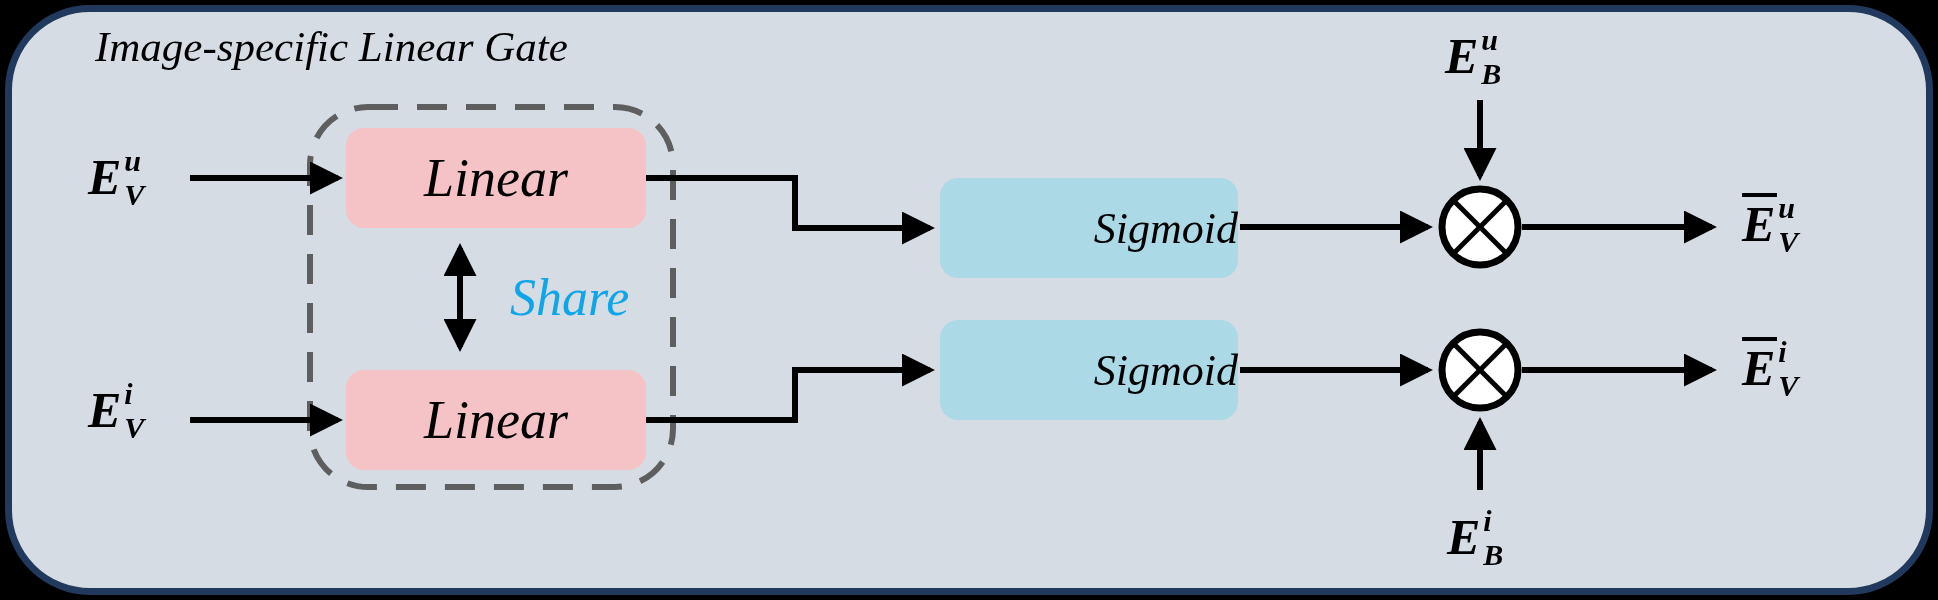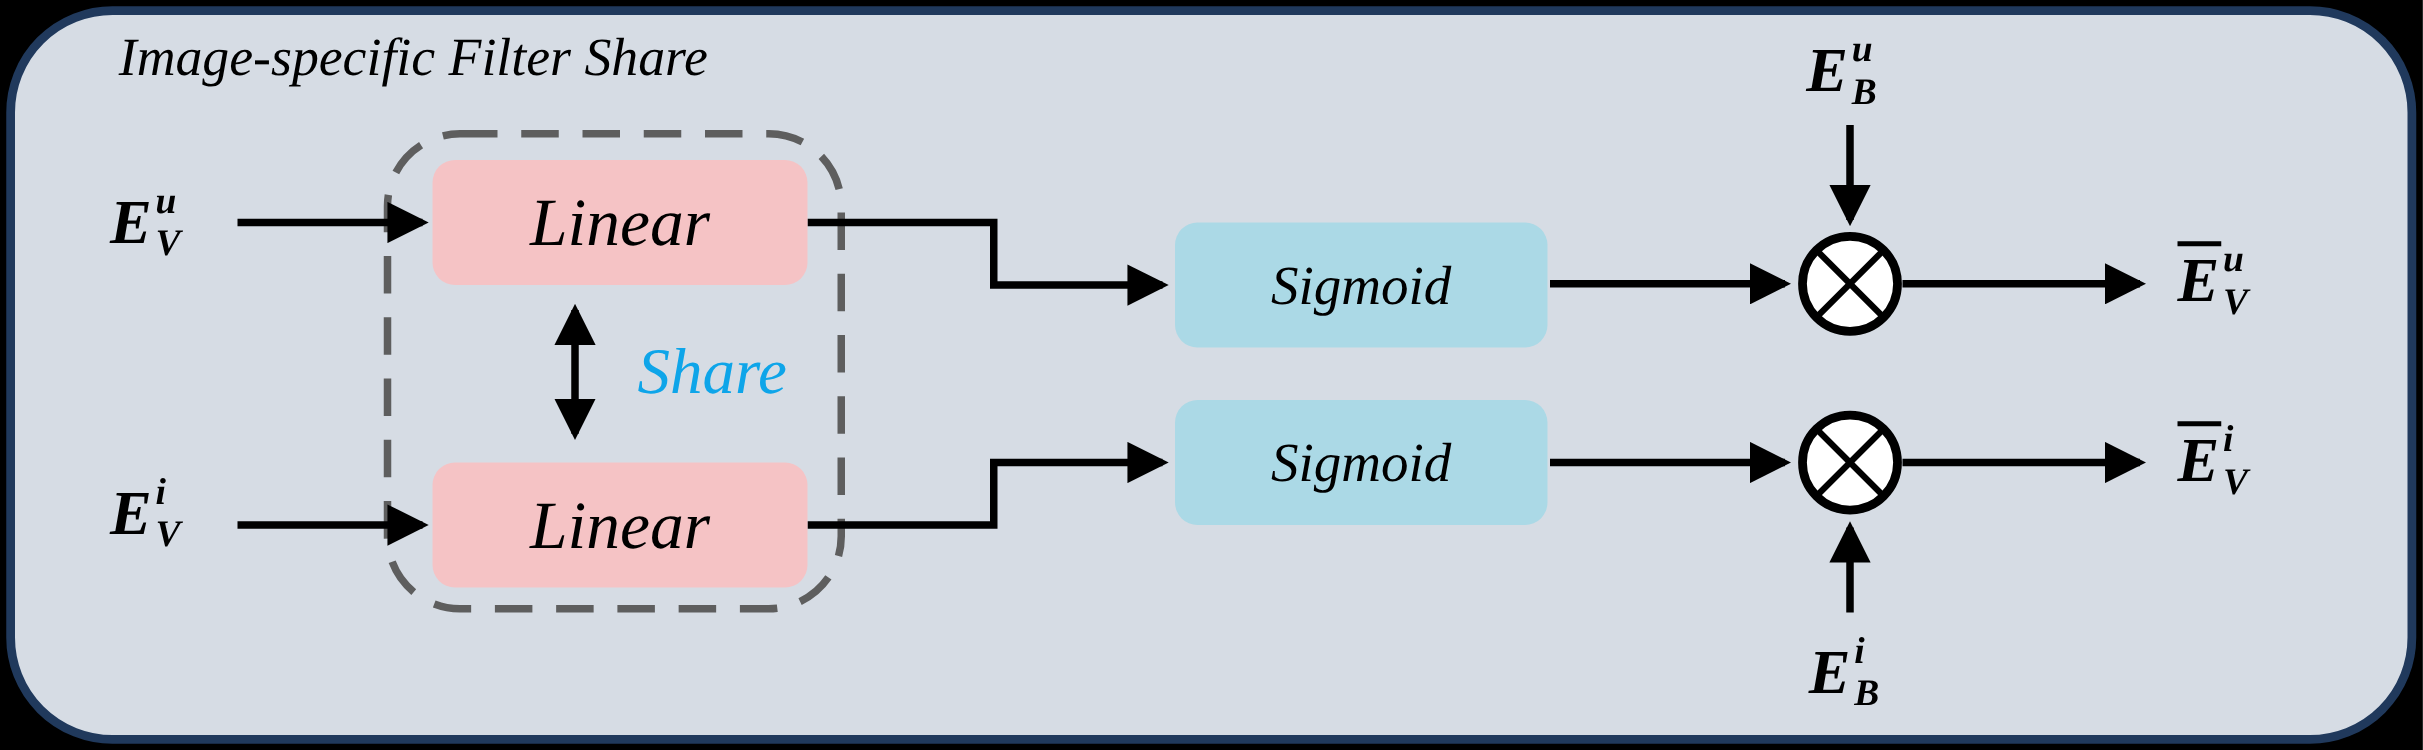--- a/index.html
+++ b/index.html
@@ -16,21 +16,21 @@
     position:absolute;left:95px;top:22px;
     font-size:43px;font-style:italic;color:#000;white-space:nowrap;
   }
   .block{
     position:absolute;display:flex;align-items:center;justify-content:center;
     border-radius:18px;color:#000;font-style:italic;white-space:nowrap;
   }
   .linear{left:346px;width:300px;height:100px;background:#f5c3c5;font-size:54px;align-items:center;}
   #linear-top{top:128px;}
   #linear-bottom{top:370px;}
-  .sigmoid{left:940px;width:298px;height:100px;background:#abd9e6;font-size:44px;}
+  .sigmoid{left:940px;width:298px;height:100px;background:#abd9e6;font-size:44px;justify-content:flex-end;}
   #sigmoid-top{top:178px;}
   #sigmoid-bottom{top:320px;}
   #share-label{
     position:absolute;left:510px;top:268px;font-size:52px;font-style:italic;color:#0ea5e9;text-align:center;
   }
   .mlabel{
     position:absolute;display:flex;align-items:center;color:#000;
     font-weight:700;font-style:italic;line-height:1;
   }
   .mlabel .base{font-size:50px;line-height:1;}
@@ -87,21 +87,21 @@
       <line x1="1454" y1="201" x2="1506" y2="253" stroke="#000" stroke-width="5"></line>
       <line x1="1506" y1="201" x2="1454" y2="253" stroke="#000" stroke-width="5"></line>
     </g>
     <g>
       <circle cx="1480" cy="370" r="38" fill="#fff" stroke="#000" stroke-width="7"></circle>
       <line x1="1454" y1="344" x2="1506" y2="396" stroke="#000" stroke-width="5"></line>
       <line x1="1506" y1="344" x2="1454" y2="396" stroke="#000" stroke-width="5"></line>
     </g>
   </svg>
 
-  <div id="figtitle">Image-specific Filter Share</div>
+  <div id="figtitle">Image-specific Linear Gate</div>
 
   <div id="linear-top" class="block linear">
     <span>Linear</span>
   </div>
   <div id="linear-bottom" class="block linear">
     <span>Linear</span>
   </div>
   <div id="sigmoid-top" class="block sigmoid">
     <span>Sigmoid</span>
   </div>

